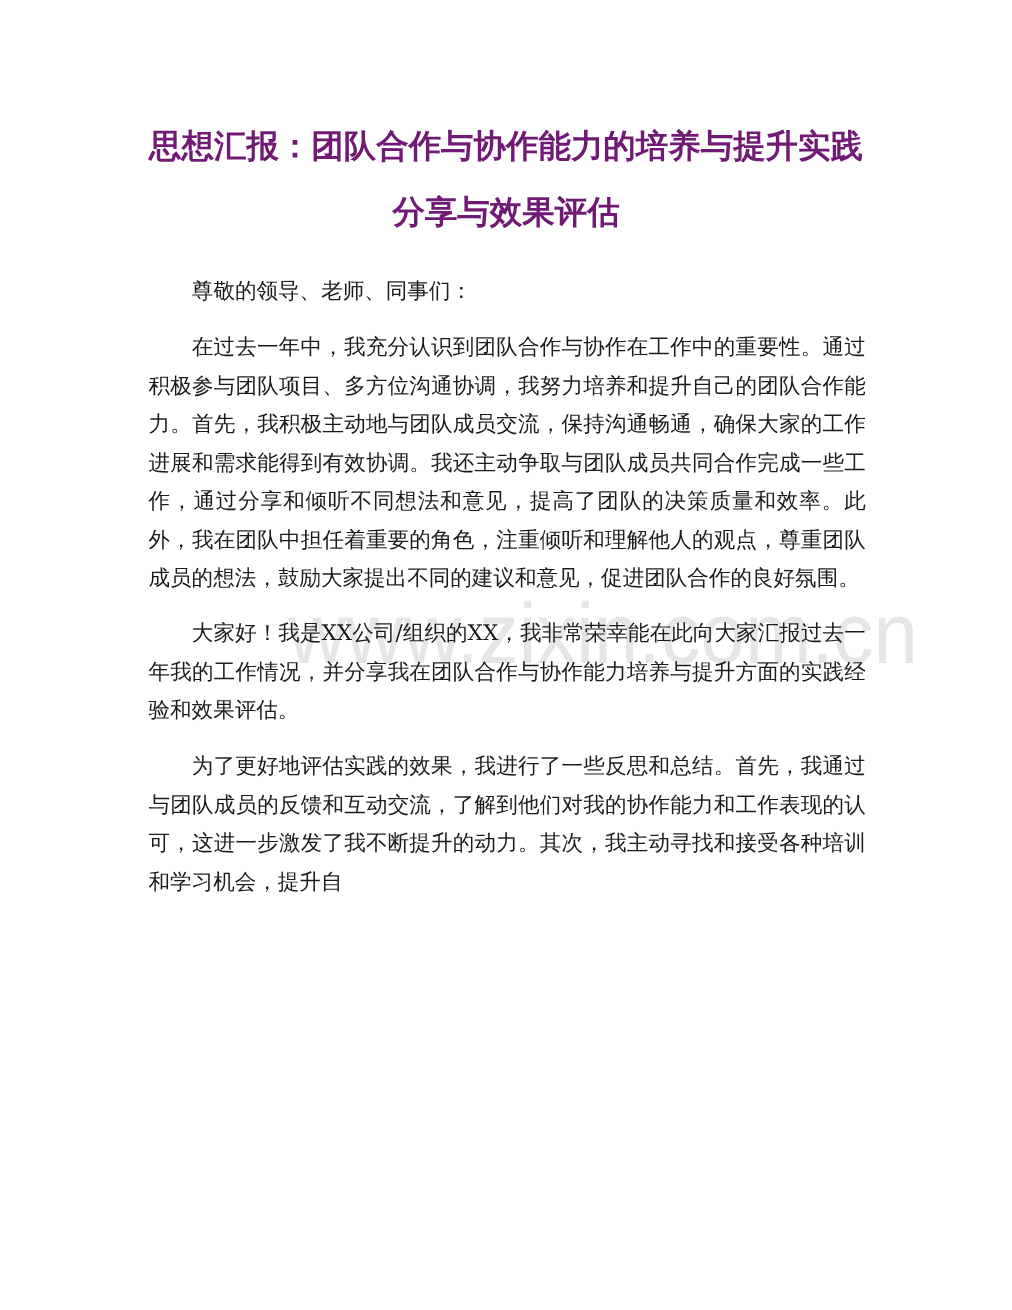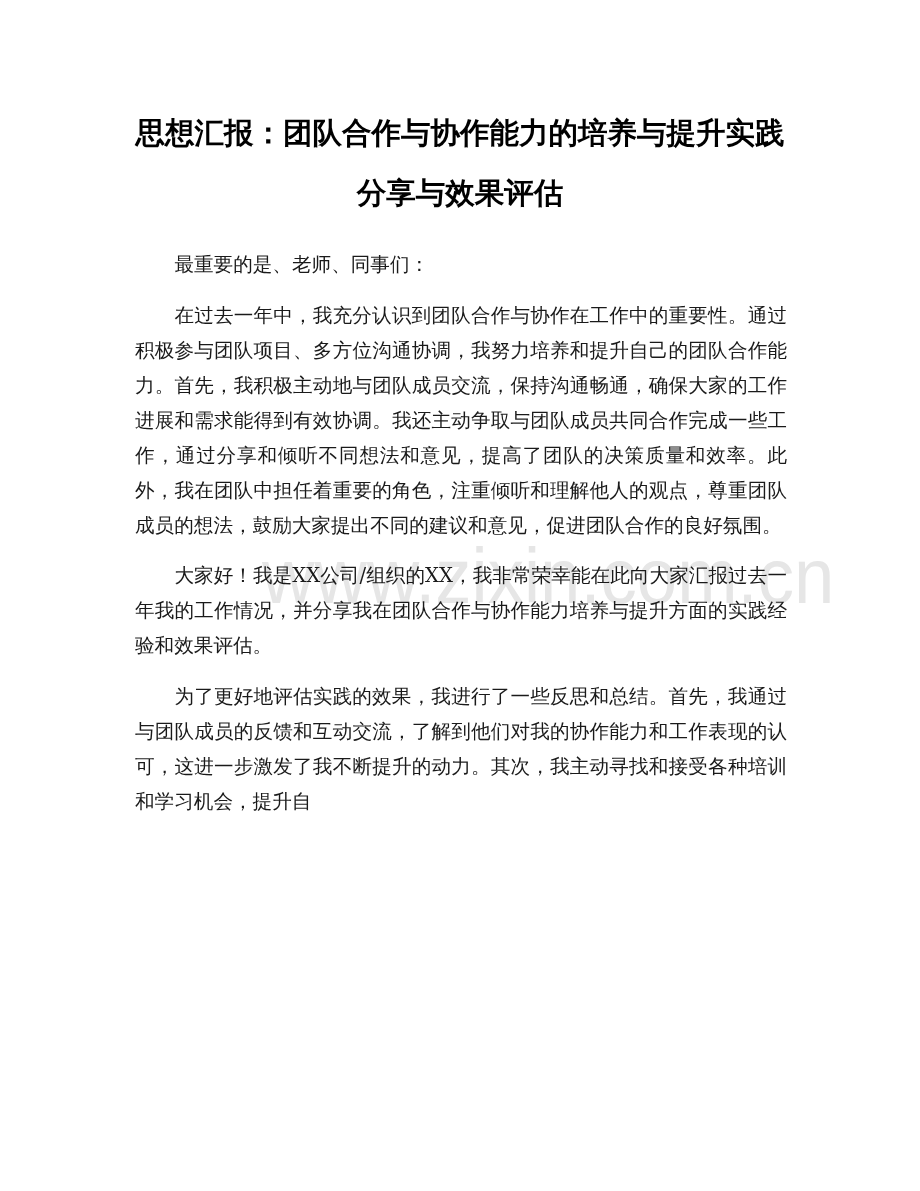--- a/index.html
+++ b/index.html
@@ -43,21 +43,21 @@
     .title {
       position: absolute;
       left: 130px;
       top: 103px;
       width: 660px;
       text-align: center;
       font-family: "DejaVu Sans", "Liberation Sans", sans-serif;
       font-weight: bold;
       font-size: 29.5px;
       line-height: 60px;
-      color: #000000;
+      color: #701a75;
       z-index: 1;
       margin: 0;
     }
     .body-text {
       position: absolute;
       left: 135px;
       top: 247px;
       width: 652px;
       z-index: 1;
     }
@@ -74,19 +74,19 @@
 </head>
 <body>
 
 <div class="page">
 
   <div class="watermark">www.zixin.com.cn</div>
 
   <h1 class="title">思想汇报：团队合作与协作能力的培养与提升实践分享与效果评估</h1>
 
   <div class="body-text">
-    <p class="para">最重要的是、老师、同事们：</p>
+    <p class="para">尊敬的领导、老师、同事们：</p>
     <p class="para">在过去一年中，我充分认识到团队合作与协作在工作中的重要性。通过积极参与团队项目、多方位沟通协调，我努力培养和提升自己的团队合作能力。首先，我积极主动地与团队成员交流，保持沟通畅通，确保大家的工作进展和需求能得到有效协调。我还主动争取与团队成员共同合作完成一些工作，通过分享和倾听不同想法和意见，提高了团队的决策质量和效率。此外，我在团队中担任着重要的角色，注重倾听和理解他人的观点，尊重团队成员的想法，鼓励大家提出不同的建议和意见，促进团队合作的良好氛围。</p>
     <p class="para">大家好！我是XX公司/组织的XX，我非常荣幸能在此向大家汇报过去一年我的工作情况，并分享我在团队合作与协作能力培养与提升方面的实践经验和效果评估。</p>
     <p class="para">为了更好地评估实践的效果，我进行了一些反思和总结。首先，我通过与团队成员的反馈和互动交流，了解到他们对我的协作能力和工作表现的认可，这进一步激发了我不断提升的动力。其次，我主动寻找和接受各种培训和学习机会，提升自</p>
   </div>
 
 </div>
 
 </body></html>

